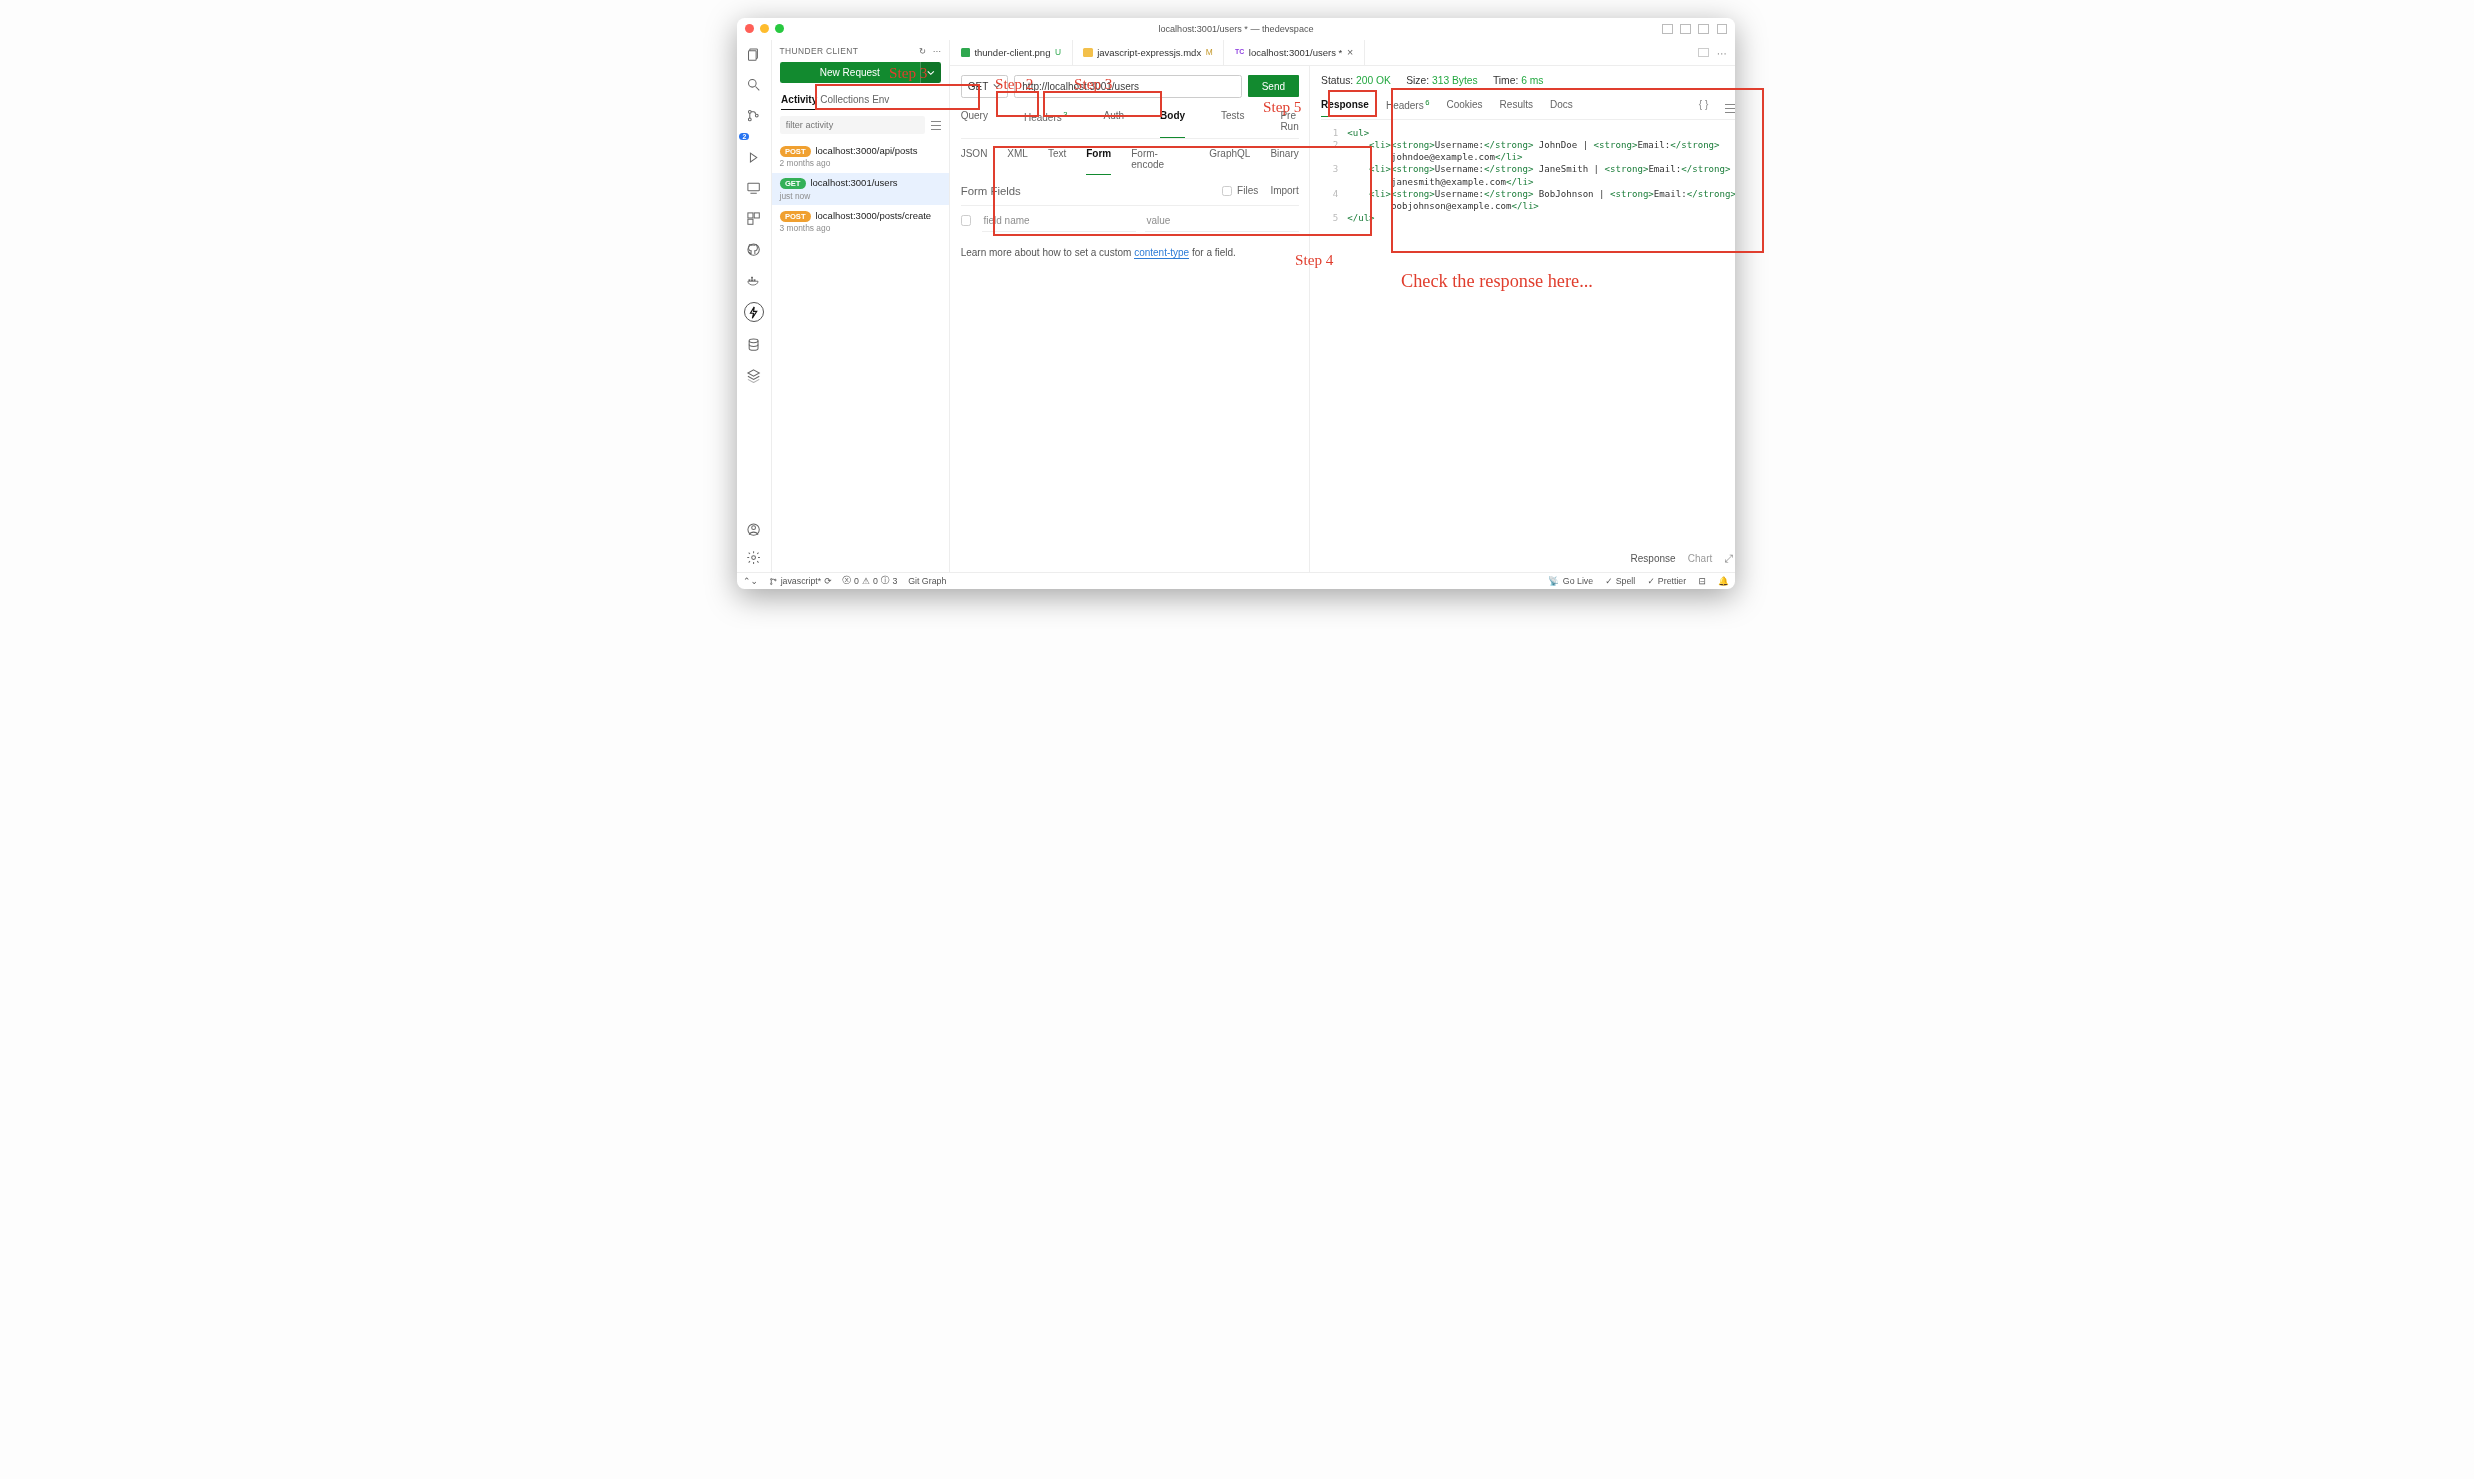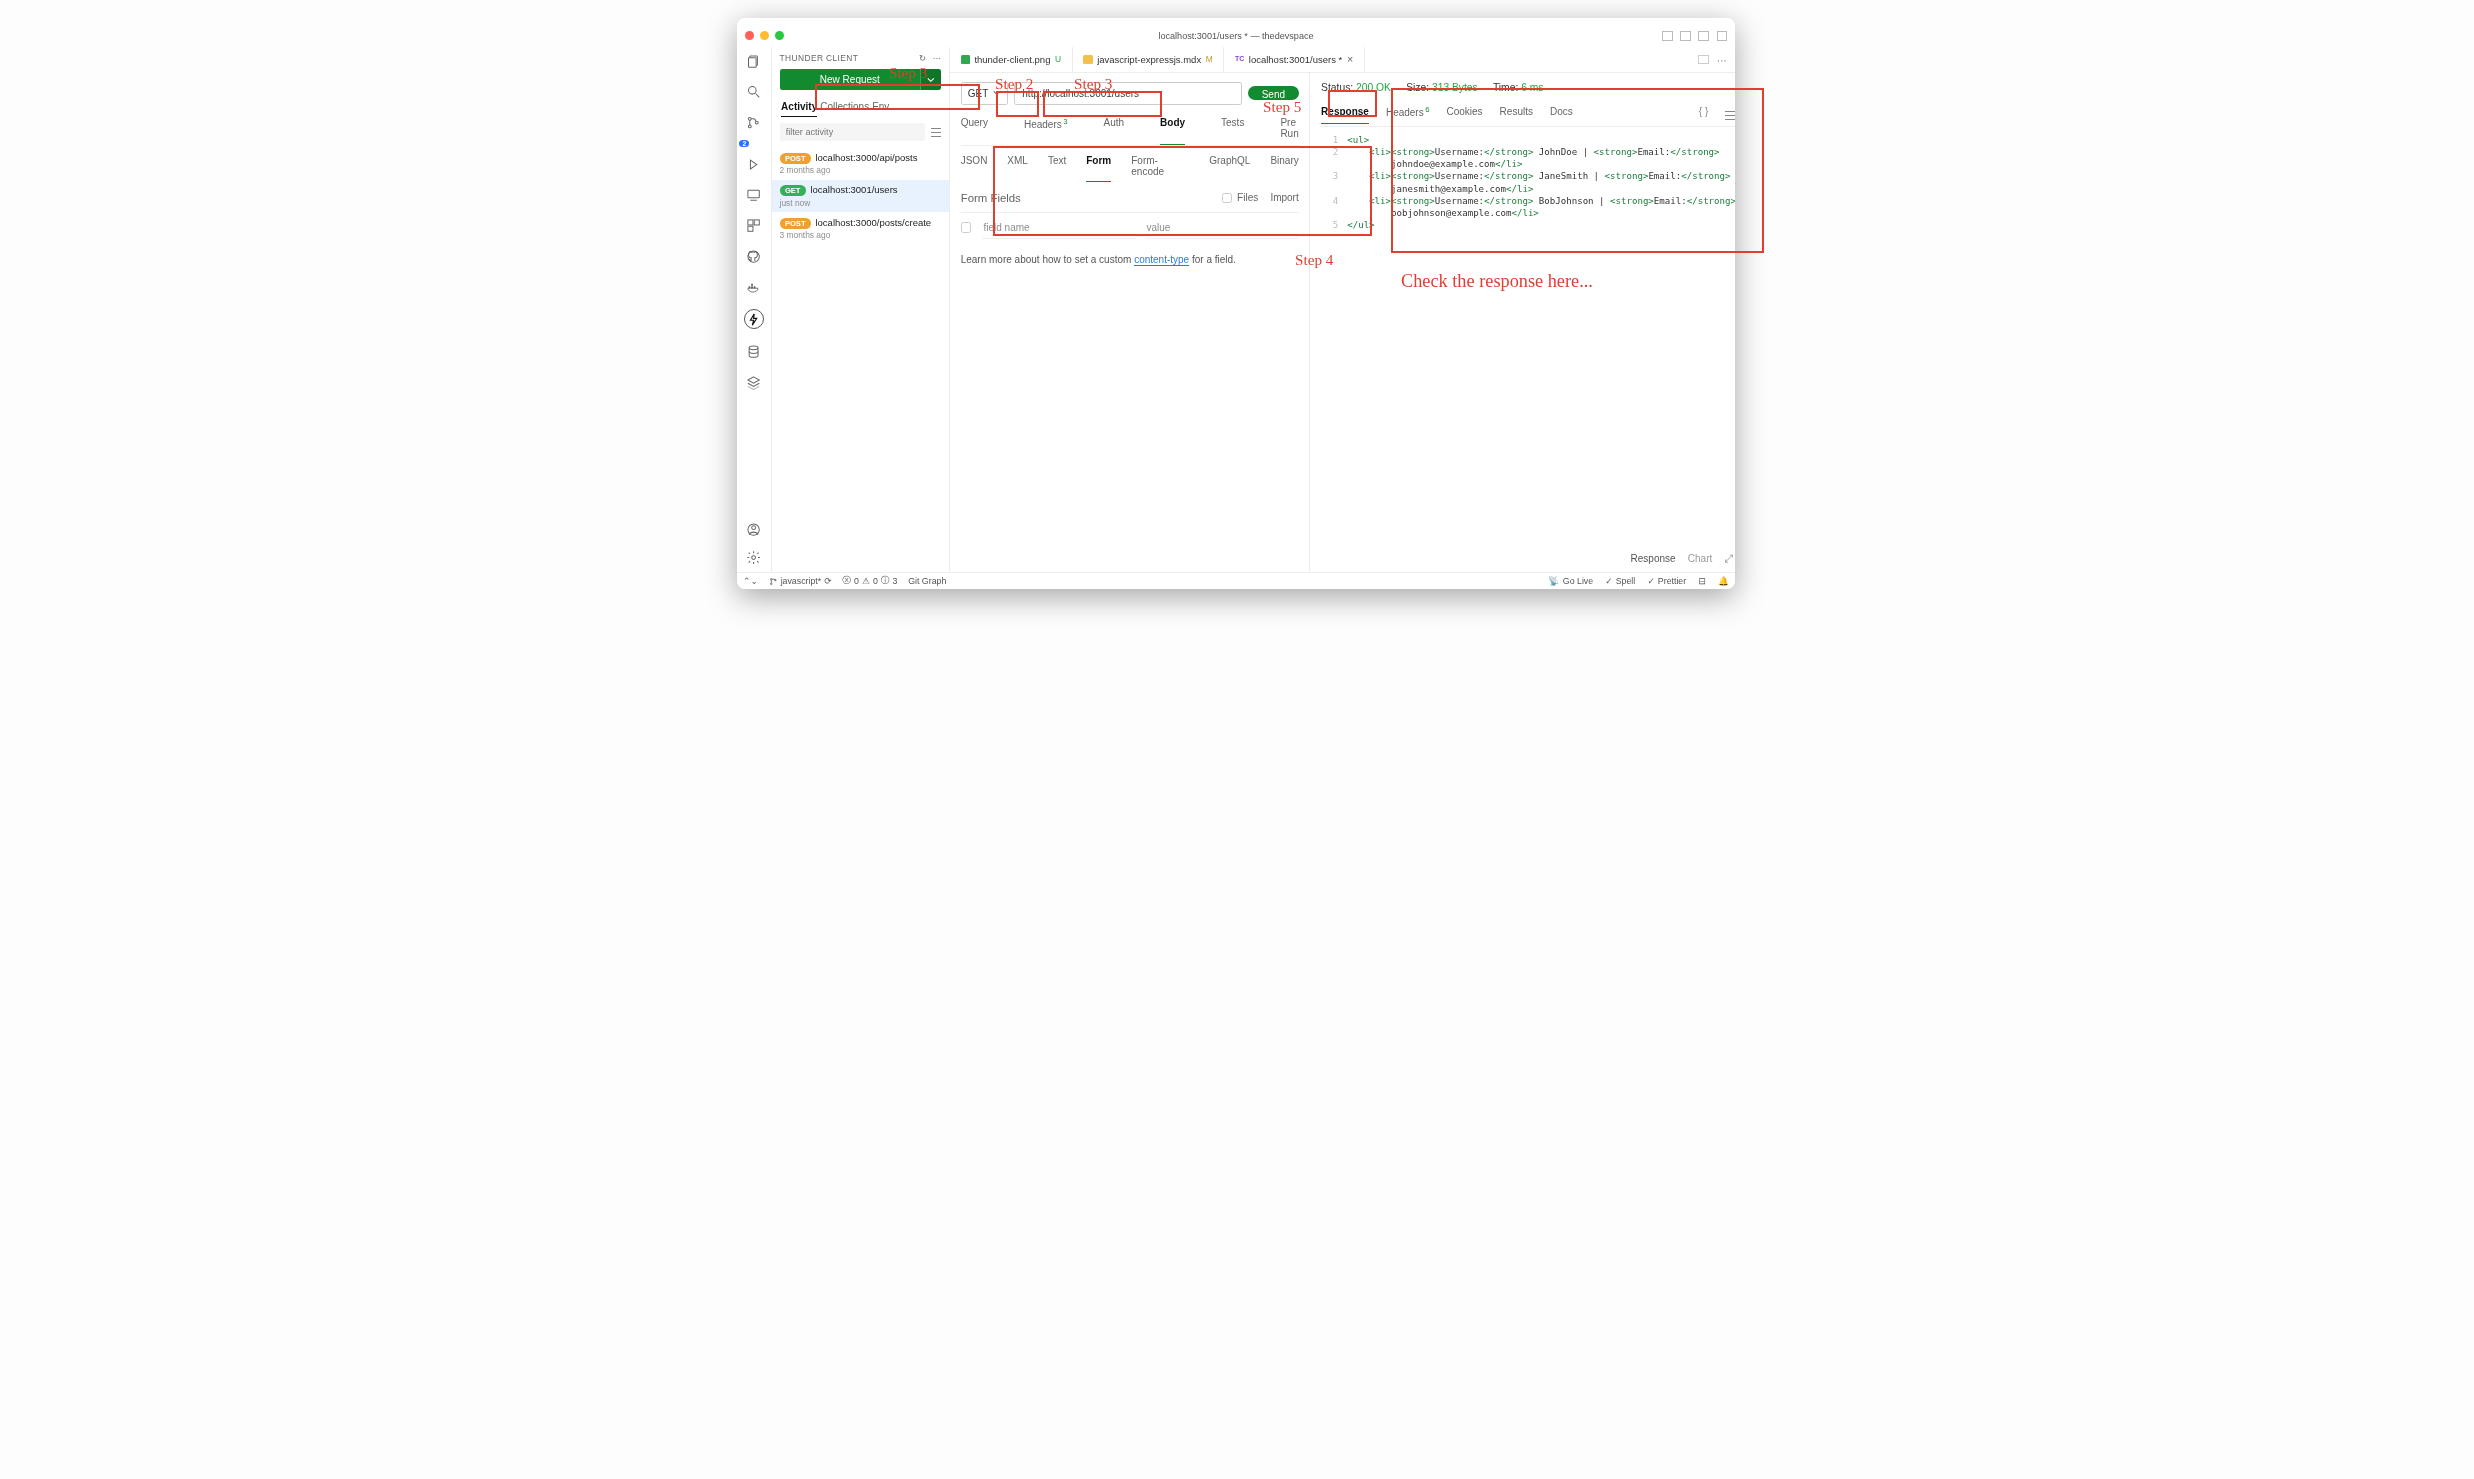--- a/index.html
+++ b/index.html
@@ -43,21 +43,20 @@
     overflow: hidden;
     display: flex; flex-direction: column;
   }
   
   .titlebar {
     height: 21.3px;
     display: flex; align-items: center;
     padding: 0 7.6px;
     flex-shrink: 0;
     position: relative;
-    margin-top: 7px;
   }
   .traffic { display: flex; gap: 6.1px; }
   .dot { width: 9.1px; height: 9.1px; border-radius: 50%; }
   .dot.r { background: var(--mac-red); }
   .dot.y { background: var(--mac-yellow); }
   .dot.g { background: var(--mac-green); }
   .win-title {
     position: absolute; left: 0; right: 0; text-align: center;
     font-size: 9.1px; color: #555; pointer-events: none;
   }
@@ -173,22 +172,22 @@
     height: 23px; display: flex; align-items: center;
     padding: 0 6.1px; gap: 4.6px; font-size: 10px; color: #333;
   }
   .url-input {
     flex: 1; border: 0.8px solid #ccc; border-radius: 2.3px;
     height: 23px; padding: 0 7.6px; font-size: 10px;
     display: flex; align-items: center;
   }
   .send-btn {
     background: var(--green); color: #fff;
-    height: 14px; padding: 0 13.7px; border-radius: 11px;
-    display: flex; align-items: flex-end; font-size: 10px;
+    height: 22px; padding: 0 13.7px; border-radius: 1px;
+    display: flex; align-items: center; font-size: 10px;
   }
 
   .sub-tabs {
     display: flex; gap: 36px; margin-top: 12.2px;
     font-size: 10px; color: var(--text-dim);
     border-bottom: 0.8px solid #eee;
   }
   .sub-tab { padding-bottom: 6.1px; }
   .sub-tab.active { color: #111; font-weight: 600; border-bottom: 1.5px solid var(--green); }
   .sub-tab .sup { color: var(--green); font-size: 7.6px; vertical-align: super; margin-left: 1.5px; }

